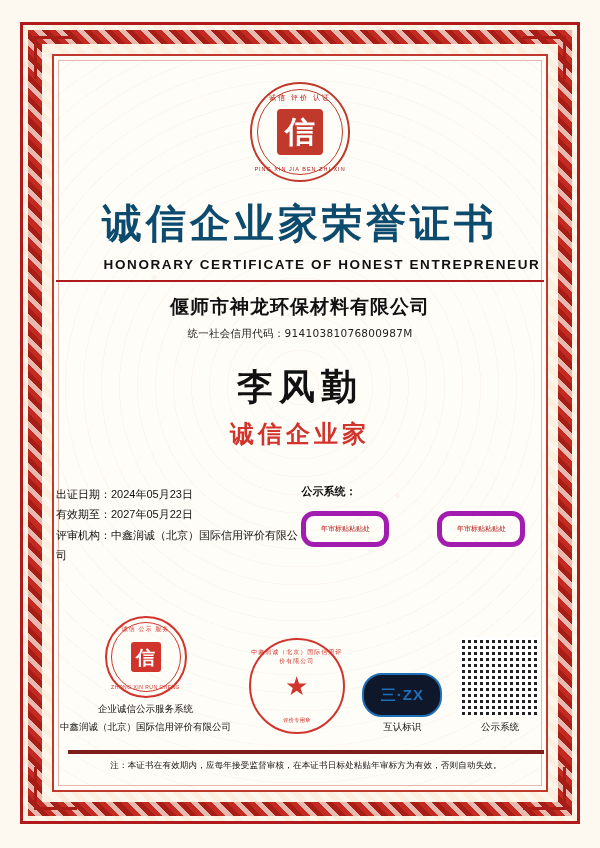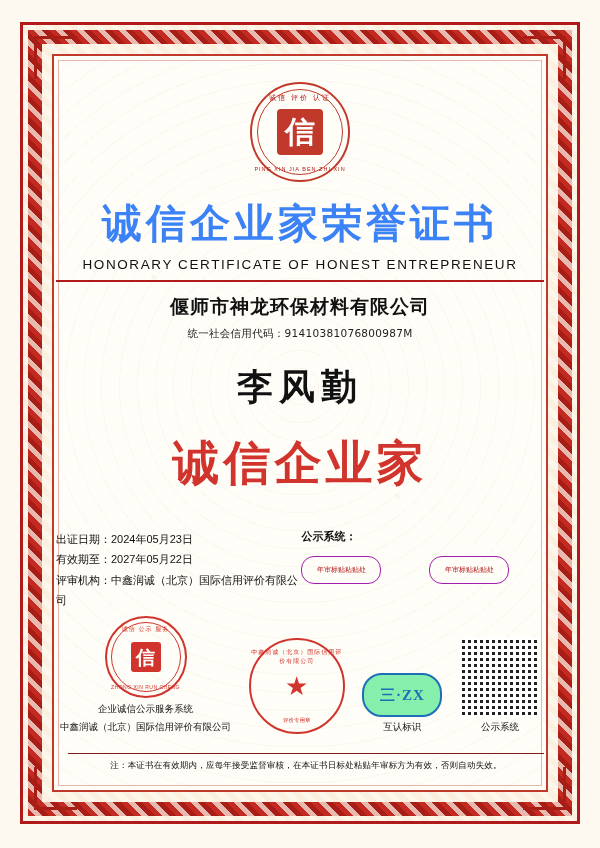--- a/index.html
+++ b/index.html
@@ -82,28 +82,28 @@
     position:absolute;left:0;right:0;text-align:center;
     color:#b01a1a;font-size:7px;letter-spacing:2px;
   }
   .emblem .top-arc{top:9px;}
   .emblem .bot-arc{bottom:8px;font-size:5.5px;letter-spacing:1px;}
 
   
   .title-cn{
     margin-top:14px;
     font-family:Liberation Sans, sans-serif;
-    font-size:40px;font-weight:bold;color:#3b82f6;
+    font-size:40px;font-weight:bold;color:#0c4a6e;
     letter-spacing:4px;
     text-align:center;
   }
   .title-en{
     margin-top:6px;
     font-size:13.5px;color:#111;letter-spacing:1.6px;
-    font-weight:normal;text-align:center;
+    font-weight:bold;text-align:center;padding-left:44px;
   }
   .rule{
     width:100%;height:2px;background:#b01a1a;margin-top:8px;
   }
   .credit-no{
     width:100%;text-align:right;
     color:#d0342c;font-size:11px;margin-top:7px;
     font-family:"DejaVu Sans",sans-serif;
   }
 
@@ -115,38 +115,38 @@
   .uscc{
     margin-top:7px;font-size:10.5px;color:#222;letter-spacing:.3px;
     font-family:"DejaVu Sans",sans-serif;text-align:left;
   }
   .person{
     margin-top:22px;
     font-family:"DejaVu Sans",sans-serif;
     font-size:36px;font-weight:bold;color:#111;letter-spacing:6px;
   }
   .award{
-    margin-top:20px;
+    margin-top:6px;
     font-family:"DejaVu Sans",sans-serif;
-    font-size:47px;font-weight:bold;color:#d0342c;letter-spacing:4px;
+    font-size:24px;font-weight:bold;color:#d0342c;letter-spacing:4px;
   }
 
   
   .info{
     margin-top:34px;width:100%;display:flex;justify-content:space-between;
     align-items:flex-start;
   }
   .info-left{font-size:11px;color:#111;line-height:1.85;
     font-family:Liberation Sans, sans-serif;}
   .info-right{width:250px;}
   .annual-title{font-size:11px;font-weight:bold;color:#111;
     font-family:"DejaVu Sans",sans-serif;}
   .stamp-slots{display:flex;gap:48px;margin-top:12px;}
   .slot{
-    width:78px;height:26px;border:1px solid #a21caf;border-radius:13px;
+    width:78px;height:26px;border:5px solid #a21caf;border-radius:13px;
     display:flex;align-items:center;justify-content:center;
     color:#b01a1a;font-size:7px;font-family:"DejaVu Sans",sans-serif;
   }
 
   
   .seals{
     position:absolute;left:0;right:0;bottom:54px;
     display:flex;align-items:flex-end;justify-content:space-between;
     padding:0 4px;
   }
@@ -182,41 +182,41 @@
     text-align:center;font-size:6px;letter-spacing:1px;color:#d0342c;}
   .seal-oval .arc-bot{position:absolute;bottom:8px;left:0;right:0;
     text-align:center;font-size:5.5px;color:#d0342c;}
   .seal-caption{
     margin-top:4px;font-size:9.5px;color:#111;text-align:center;
     line-height:1.5;font-family:"DejaVu Sans",sans-serif;
   }
   .mark-group{display:flex;flex-direction:column;align-items:center;}
   .mark-badge{
     width:76px;height:40px;border-radius:20px;
-    background:#86efac;border:2px solid #1d6fb8;
+    background:#0f172a;border:2px solid #1d6fb8;
     display:flex;align-items:center;justify-content:center;
     color:#1d6fb8;font-weight:bold;font-size:15px;letter-spacing:1px;
-    font-family:Liberation Serif, serif;
+    font-family:Liberation Sans, sans-serif;
     margin-top:48px;
   }
   .qr{
     width:76px;height:76px;
     background:
       repeating-linear-gradient(90deg,#111 0 3px,#fff 3px 6px),
       repeating-linear-gradient(0deg,#111 0 3px,#fff 3px 6px);
     background-blend-mode:screen;
     border:2px solid #fff;
   }
   .mark-caption{margin-top:4px;font-size:9.5px;color:#111;
     font-family:"DejaVu Sans",sans-serif;}
 
   
   .note{
     position:absolute;left:12px;right:0;bottom:16px;
-    border-top:1px solid #7f1d1d;padding-top:6px;
+    border-top:4px solid #7f1d1d;padding-top:6px;
     font-size:8.5px;color:#111;letter-spacing:.2px;text-align:center;
     font-family:Liberation Mono, monospace;
   }
 </style>
 </head>
 <body>
 
 <div class="page">
   <div class="frame-outer"></div>
   <div class="frame-band"></div>

